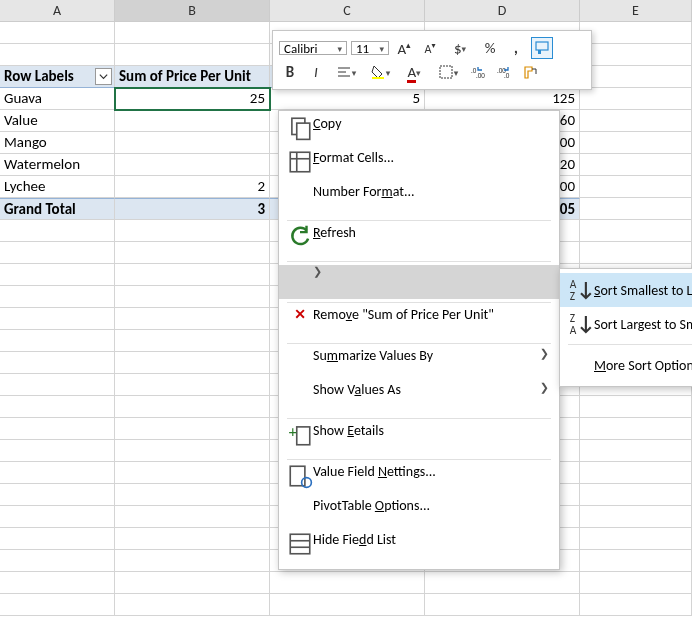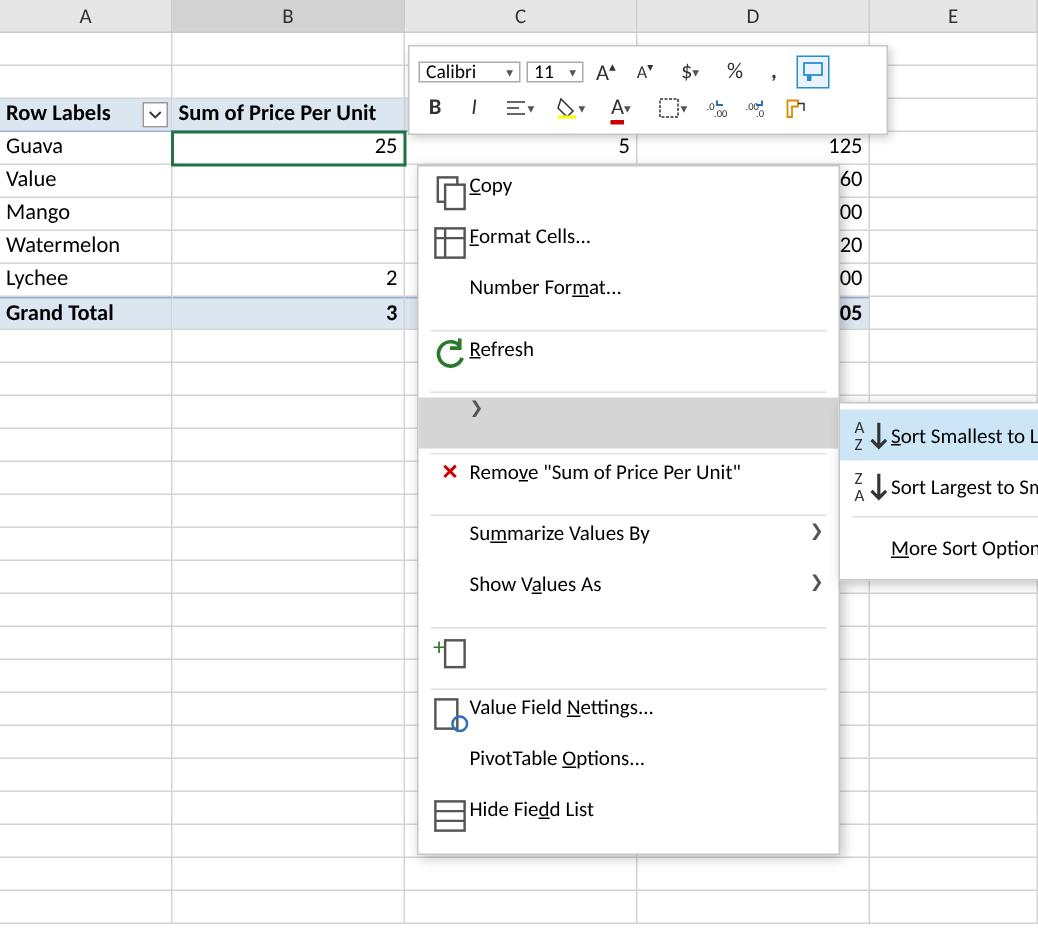--- a/index.html
+++ b/index.html
@@ -541,20 +541,21 @@
       <span class="arrow">❯</span>
     </div>
     <div class="sep"></div>
     <div class="mi">
       <span class="ico">
         <svg viewBox="0 0 16 16">
             <rect x="6" y="3" width="8" height="11" fill="none" stroke="#555"></rect>
             <text x="1" y="9" font-size="10" fill="#2a7a2a">+</text>
           </svg>
       </span>
+      <span class="lbl"><span>Show </span><span class="ul">E</span><span>etails</span></span>
     </div>
     <div class="sep"></div>
     <div class="mi">
       <span class="ico">
         <svg viewBox="0 0 16 16">
             <rect x="2" y="2" width="9" height="12" fill="none" stroke="#555"></rect>
             <circle cx="12" cy="12" r="3" fill="none" stroke="#2a6fbf"></circle>
           </svg>
       </span>
       <span class="lbl"><span>Value Field </span><span class="ul">N</span><span>ettings...</span></span>

